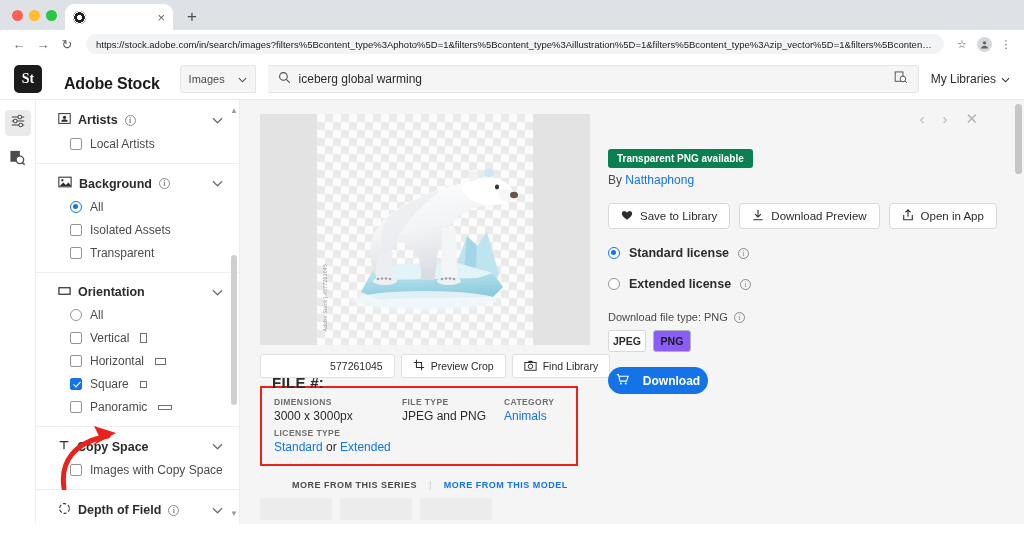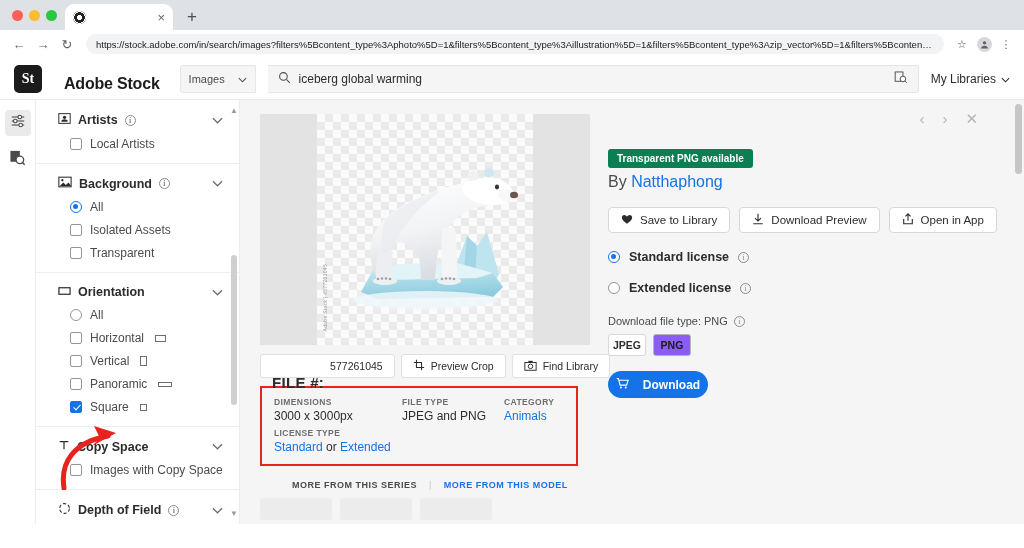--- a/index.html
+++ b/index.html
@@ -181,21 +181,21 @@
   .thumb-strip { display: flex; gap: 8px; margin-top: 8px; }
   .thumb-strip div { width: 72px; height: 22px; background: #ececec; border-radius: 2px; }
 
   
   .detail-right { flex: 1; padding: 48px 16px 0 8px; }
   .badge {
     display: inline-block; background: #0a7f52; color: #fff; font-size: 10px; font-weight: bold;
     padding: 4px 9px; border-radius: 3px;
   }
   .title { font-size: 15.5px; color: #2c2c2c; line-height: 1.42; margin-top: 13px; max-width: 348px; }
-  .byline { font-size: 16px; color: #4b4b4b; margin-top: 5px; }
+  .byline { font-size: 12px; color: #4b4b4b; margin-top: 5px; }
   .byline a { color: #1473e6; text-decoration: none; cursor: pointer; }
 
   .actions { display: flex; gap: 9px; margin-top: 16px; }
   .act-btn {
     height: 26px; background: #fff; border: 1px solid #d8d8d8; border-radius: 4px;
     display: flex; align-items: center; gap: 7px; padding: 0 12px;
     font-size: 11.5px; color: #2c2c2c; cursor: pointer; white-space: nowrap;
   }
 
   .lic { display: flex; align-items: center; gap: 9px; margin-top: 17px; font-size: 12.5px; color: #2c2c2c; cursor: pointer; }
@@ -385,37 +385,37 @@
             <span class="chev"><svg width="11" height="7" viewBox="0 0 12 7">
                 <path d="M1 1l5 5 5-5" stroke="#6e6e6e" stroke-width="1.4" fill="none"></path>
               </svg></span>
           </div>
           <div class="opt">
             <span class="rb"></span>
             <span>All</span>
           </div>
           <div class="opt">
             <span class="cb"></span>
+            <span>Vertical</span>
+            <span class="shape vertical"></span>
+          </div>
+          <div class="opt">
+            <span class="cb"></span>
             <span>Horizontal</span>
             <span class="shape horizontal"></span>
           </div>
           <div class="opt">
-            <span class="cb"></span>
-            <span>Vertical</span>
-            <span class="shape vertical"></span>
+            <span class="cb checked"></span>
+            <span>Square</span>
+            <span class="shape square"></span>
           </div>
           <div class="opt">
             <span class="cb"></span>
             <span>Panoramic</span>
             <span class="shape panoramic"></span>
-          </div>
-          <div class="opt">
-            <span class="cb checked"></span>
-            <span>Square</span>
-            <span class="shape square"></span>
           </div>
         </div>
         <div class="fgroup">
           <div class="fgroup-head">
             <div class="fgroup-title">
               <span><svg width="12" height="12" viewBox="0 0 14 14">
                   <path d="M2 3h10M7 3v9" stroke="#2c2c2c" stroke-width="1.4" fill="none"></path>
                 </svg></span>
               <span>Copy Space</span>
             </div>

